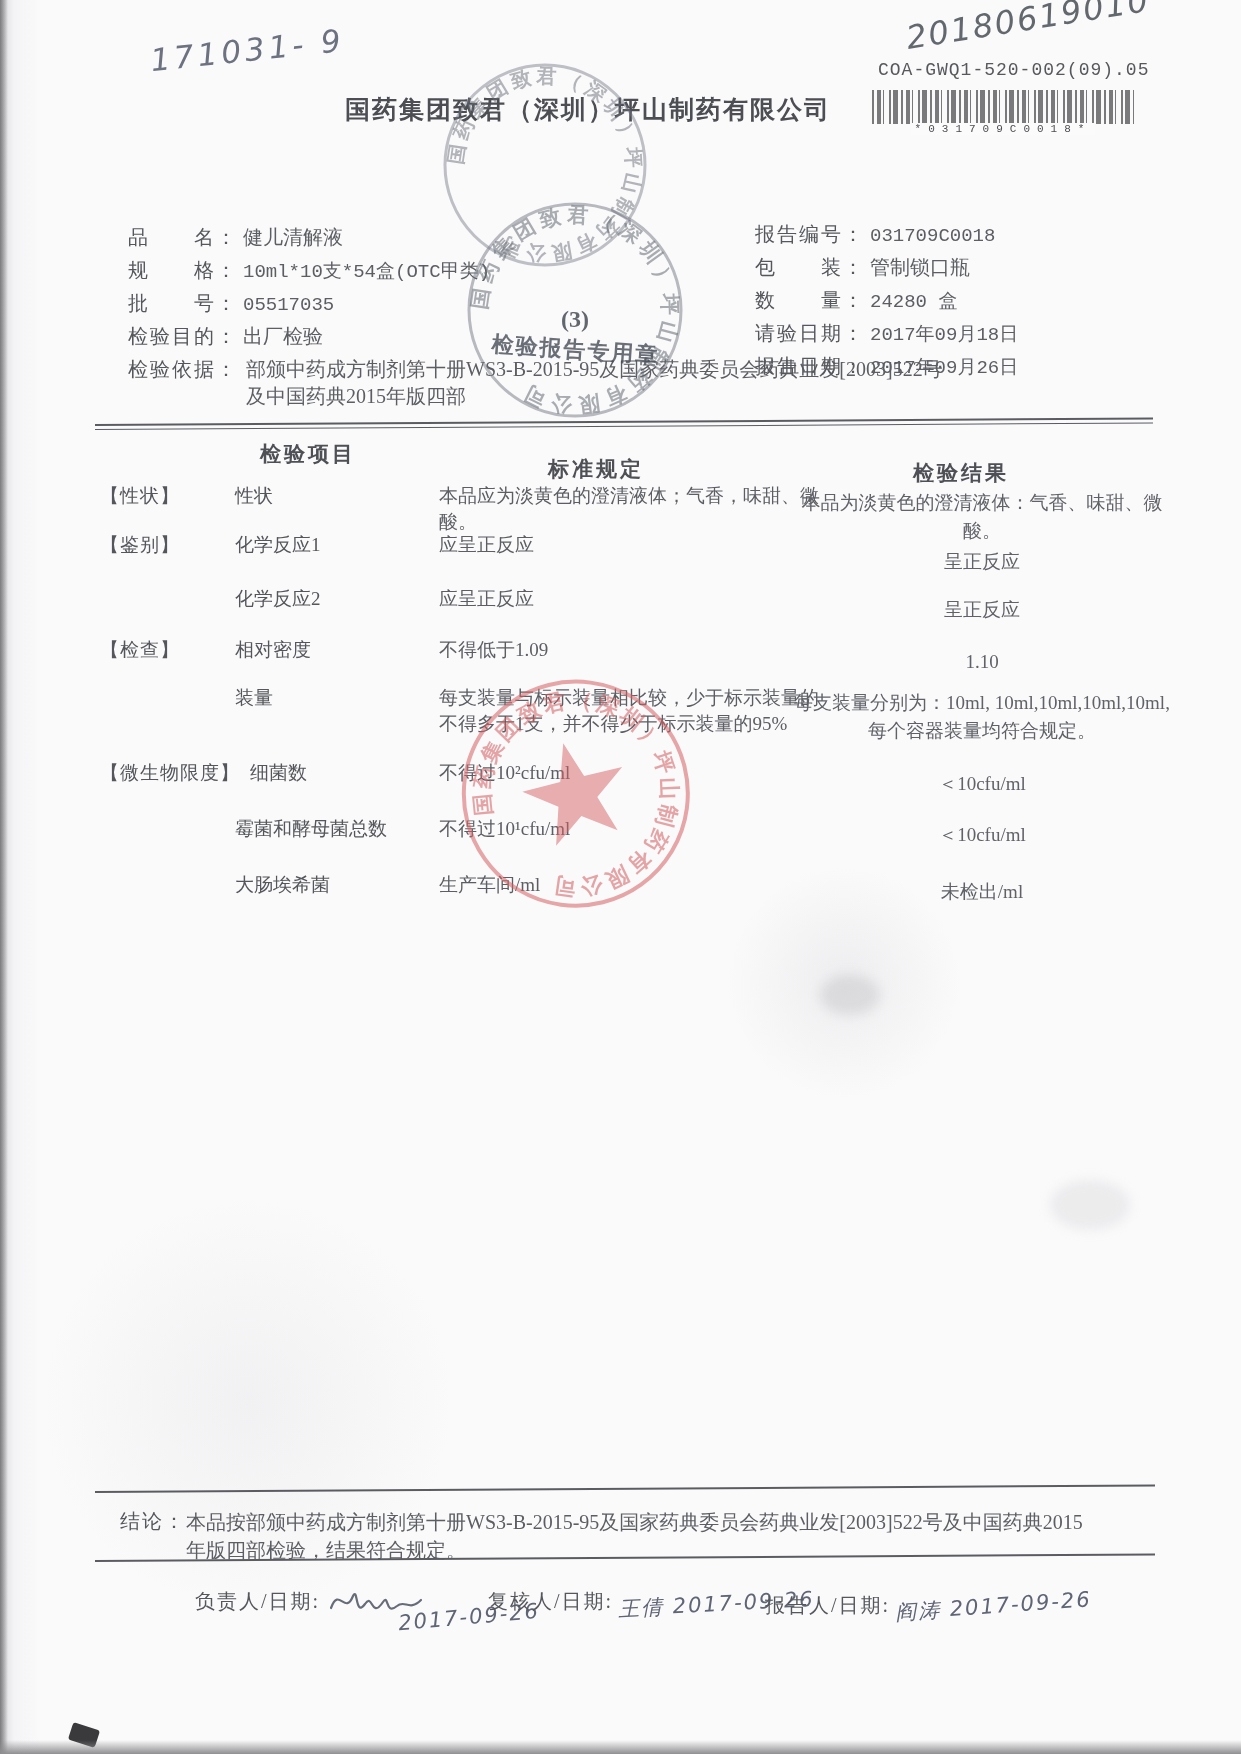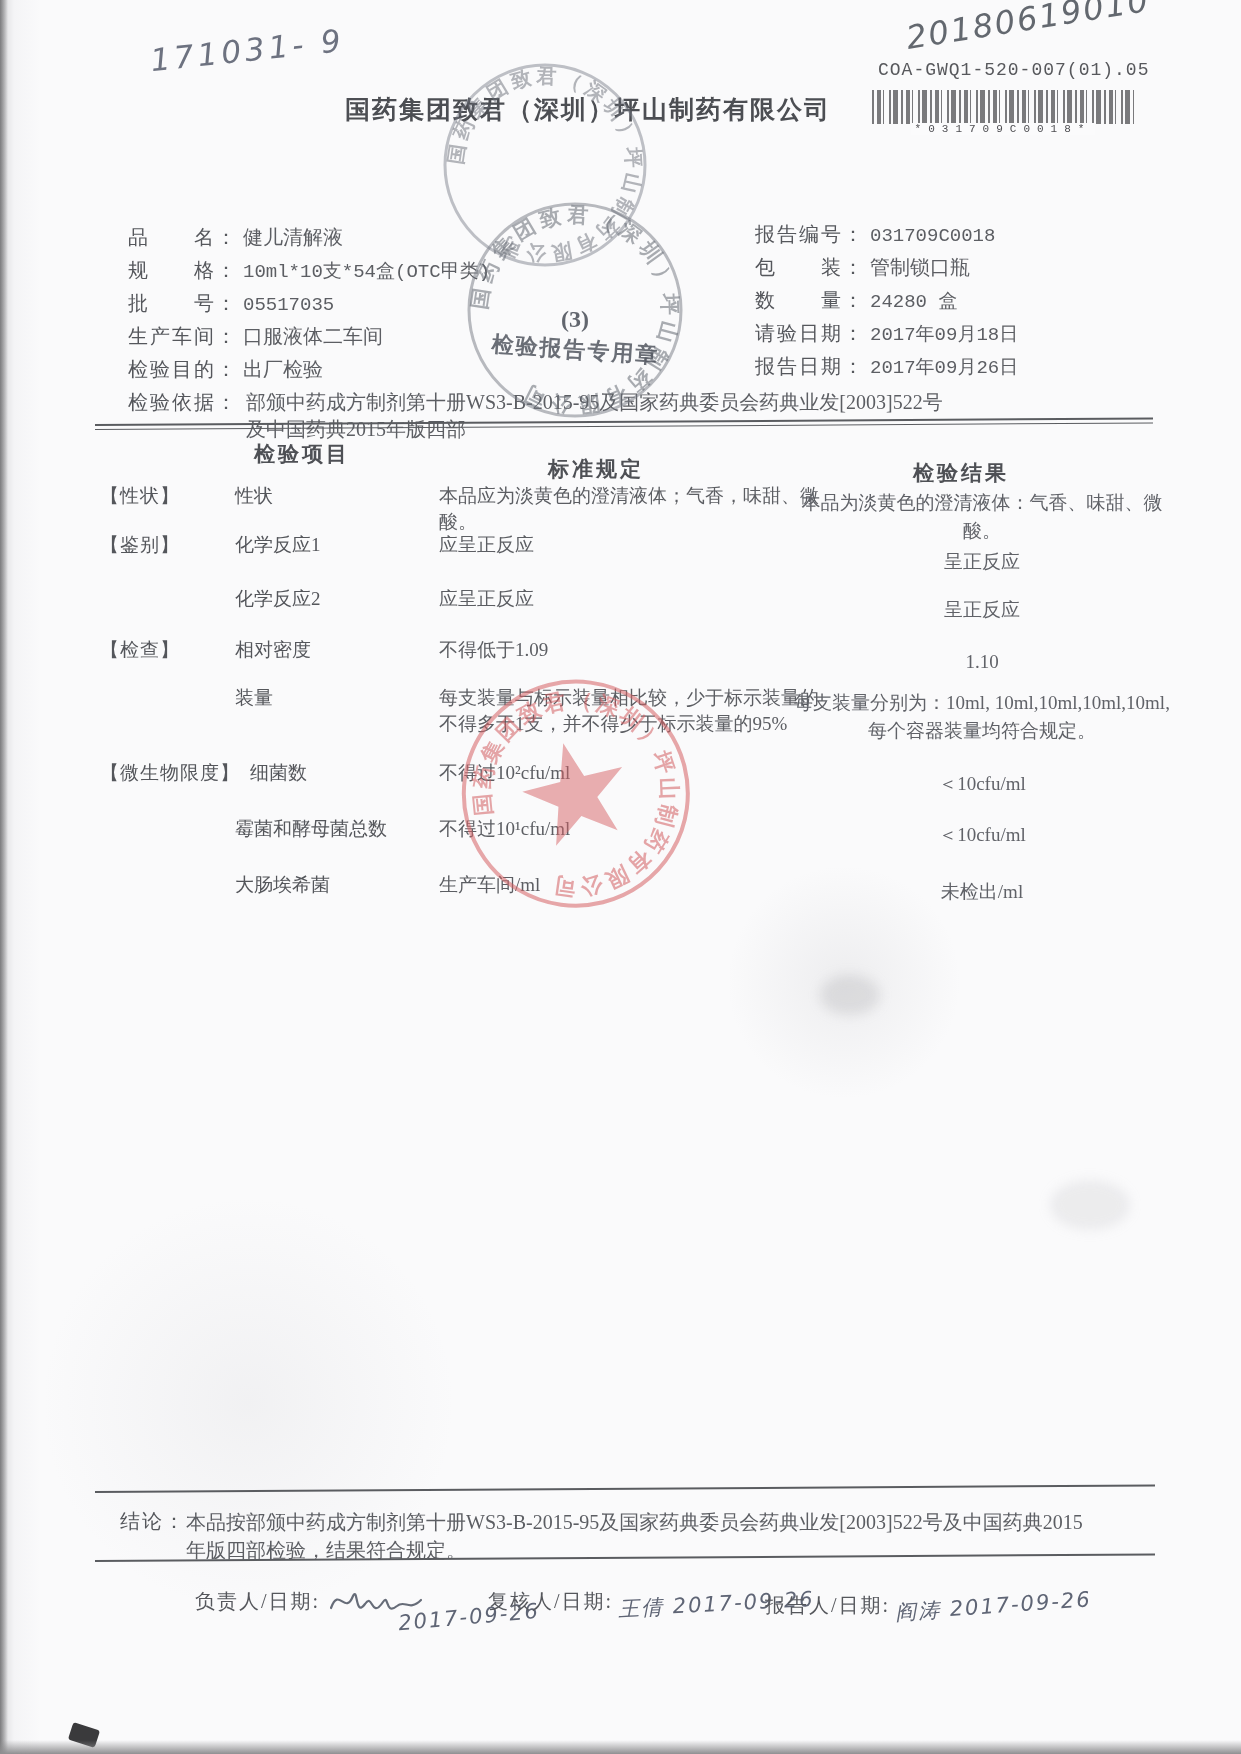--- a/index.html
+++ b/index.html
@@ -42,52 +42,51 @@
   .sig-hw{font-family:"DejaVu Sans",sans-serif; font-style:italic; color:#5f6575;}
 </style>
 </head>
 <body>
 
 <div id="page">
 
   <div class="abs hw" style="left:150px; top:32px; font-size:31px; transform:rotate(-6deg); letter-spacing:4px;">171031- 9</div>
   <div class="abs hw" style="left:905px; top:0px; font-size:32px; transform:rotate(-9deg); letter-spacing:2px; color:#63686f;">20180619010</div>
 
-  <div class="abs mono" style="left:878px; top:60px; font-size:18px; letter-spacing:1px; color:#57585c;">COA-GWQ1-520-007(01).05</div>
+  <div class="abs mono" style="left:878px; top:60px; font-size:18px; letter-spacing:1px; color:#57585c;">COA-GWQ1-520-002(09).05</div>
   <div class="abs barcode" style="left:872px; top:90px; width:262px; height:34px;"></div>
   <div class="abs" style="left:872px; top:118px; width:262px; text-align:center;">
     <span class="bardigits">*031709C0018*</span>
   </div>
 
   <div class="abs company" style="left:345px; top:93px;">国药集团致君（深圳）坪山制药有限公司</div>
 
   <div class="abs" style="left:128px; top:224px; font-size:20px;">
     <div style="height:33px;"><span class="label">品　　名：</span> <span class="val">健儿清解液</span></div>
     <div style="height:33px;"><span class="label">规　　格：</span> <span class="val mono" style="font-size:19px;">10ml*10支*54盒(OTC甲类)</span></div>
     <div style="height:33px;"><span class="label">批　　号：</span> <span class="val mono" style="font-size:19px;">05517035</span></div>
-    <div style="height:33px;"><span class="label">生产车间：</span> <span class="val">口服液体二车间</span></div>
     <div style="height:33px;"><span class="label">检验目的：</span> <span class="val">出厂检验</span></div>
     <div style="display:flex;">
       <span class="label" style="flex:none;">检验依据：</span>
       <span class="val" style="white-space:pre-line; width:850px; margin-left:8px; line-height:1.35;">部颁中药成方制剂第十册WS3-B-2015-95及国家药典委员会药典业发[2003]522号
 及中国药典2015年版四部</span>
     </div>
   </div>
 
   <div class="abs" style="left:755px; top:221px; font-size:20px;">
     <div style="height:33px;"><span class="label">报告编号：</span> <span class="val mono" style="font-size:19px;">031709C0018</span></div>
     <div style="height:33px;"><span class="label">包　　装：</span> <span class="val">管制锁口瓶</span></div>
     <div style="height:33px;"><span class="label">数　　量：</span> <span class="val mono" style="font-size:19px;font-family:Liberation Mono, monospace;">24280 盒</span></div>
     <div style="height:33px;"><span class="label">请验日期：</span> <span class="val mono" style="font-size:19px;">2017年09月18日</span></div>
     <div style="height:33px;"><span class="label">报告日期：</span> <span class="val mono" style="font-size:19px;">2017年09月26日</span></div>
   </div>
 
   <div class="abs rule" style="left:95px; top:424px; width:1058px; height:2px;"></div>
   <div class="abs rule" style="left:95px; top:429px; width:1058px; height:1px;"></div>
-  <div class="abs thead" style="left:254px; top:440px;">检验项目</div>
+  <div class="abs thead" style="left:260px; top:440px;">检验项目</div>
   <div class="abs thead" style="left:548px; top:455px;">标准规定</div>
   <div class="abs thead" style="left:898px; top:459px;margin-left:15px;">检验结果</div>
 
   <div class="trow" style="top:483px;">
     <div class="c-cat">【性状】</div>
     <div class="c-item">性状</div>
     <div class="c-std">本品应为淡黄色的澄清液体；气香，味甜、微酸。</div>
     <div class="c-res" style="padding-top:6px;">本品为淡黄色的澄清液体：气香、味甜、微酸。</div>
   </div>
   <div class="trow" style="top:532px;">

